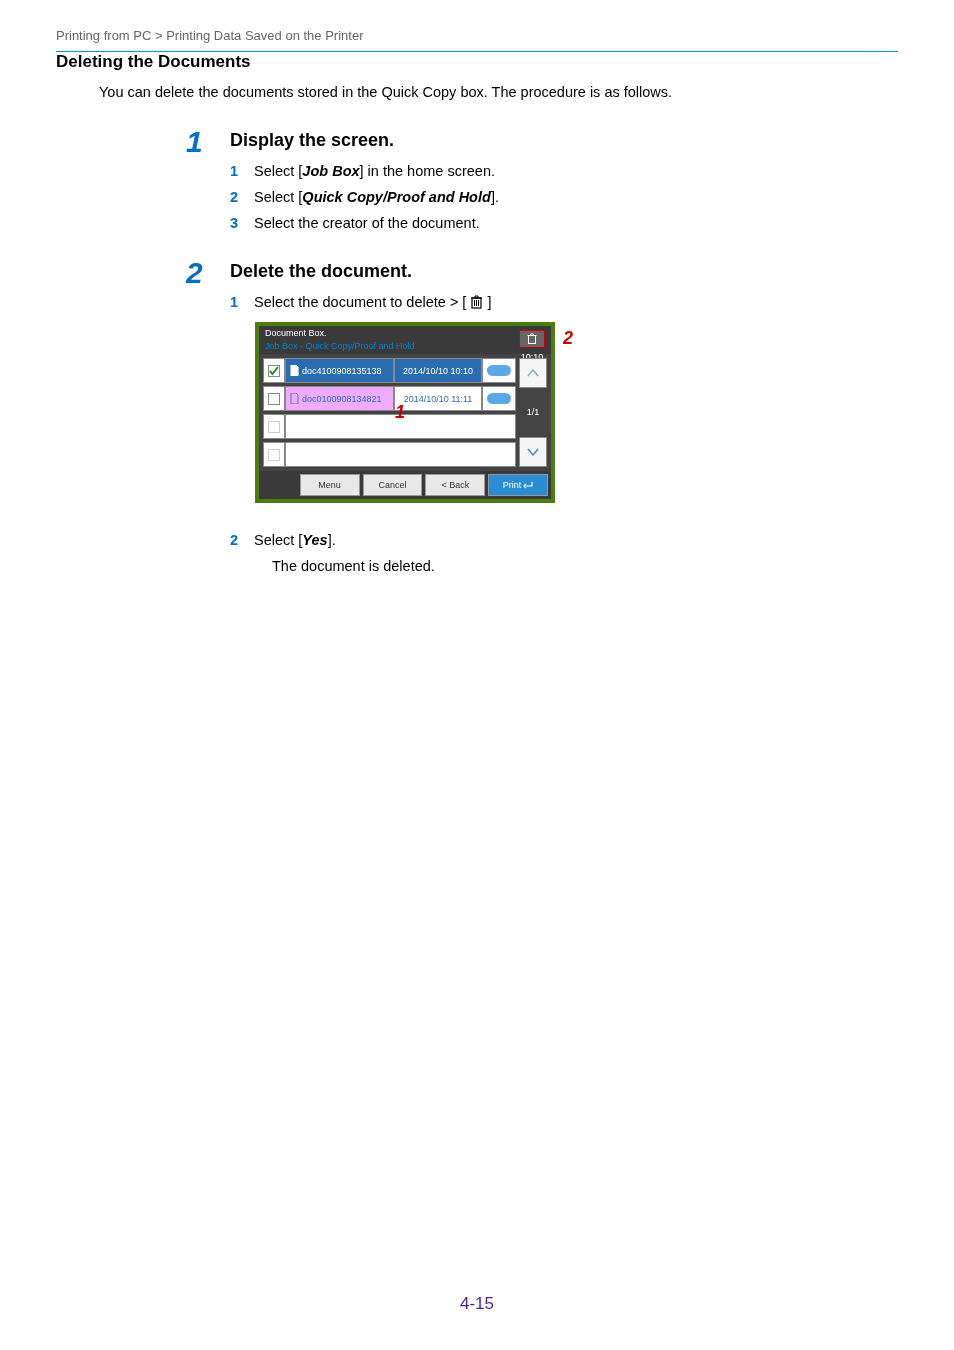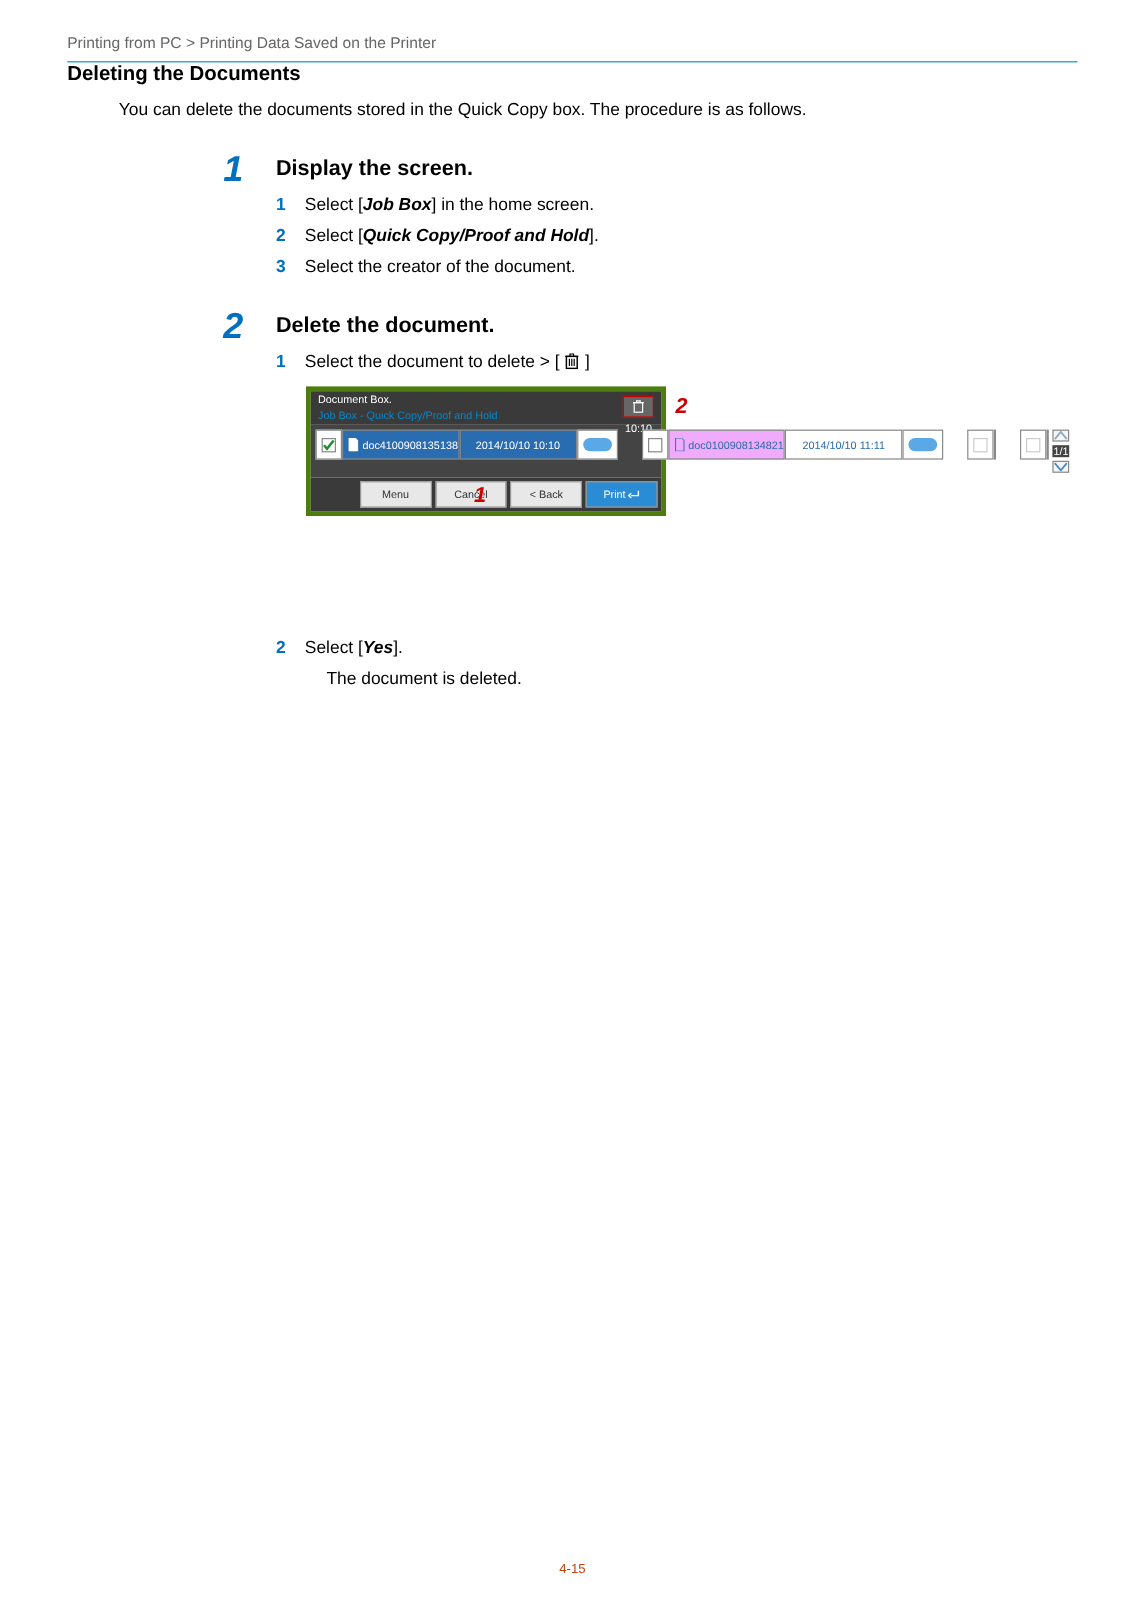--- a/index.html
+++ b/index.html
@@ -128,22 +128,22 @@
     }
     .body-area {
       background: #444;
       padding: 4px;
       display: flex;
       gap: 3px;
     }
     .rows-col {
       flex: 1;
       display: flex;
-      flex-direction: row;
-      gap: 20px;
+      flex-direction: column;
+      gap: 3px;
     }
     .frow {
       display: flex;
       align-items: stretch;
       gap: 0;
       height: 25px;
     }
     .chk {
       width: 22px;
       background: #fff;
@@ -162,21 +162,21 @@
       border: 1px solid #888;
       color: #2a6cb0;
       font-size: 9px;
       display:flex;
       align-items:center;
       padding-left: 4px;
       gap:3px;
     }
     .docname.sel { background:#2a6cb0; color:#fff; }
     .date {
-      width: 98px;
+      width: 88px;
       background: #fff;
       border: 1px solid #888;
       color: #2a6cb0;
       font-size: 9px;
       display:flex;align-items:center;justify-content:center;
     }
     .date.sel{background:#2a6cb0;color:#fff;}
     .pill {
       width: 34px;
       background: #fff;
@@ -228,22 +228,22 @@
       font-weight:900;
       font-style:italic;
       font-size:18px;
       font-family:Arial,Helvetica,sans-serif;
     }
     .footer {
       position: absolute;
       bottom: 36px;
       width: 100%;
       text-align: center;
-      font-size: 11px;
-      color: #c2410c;
+      font-size: 17px;
+      color: #4c1d95;
     }
   </style>
 </head>
 <body>
 
 <div class="page">
   <div class="breadcrumb">Printing from PC &gt; Printing Data Saved on the Printer</div>
 
   <div class="section-title">Deleting the Documents</div>
   <div class="intro">You can delete the documents stored in the Quick Copy box. The procedure is as follows.</div>

